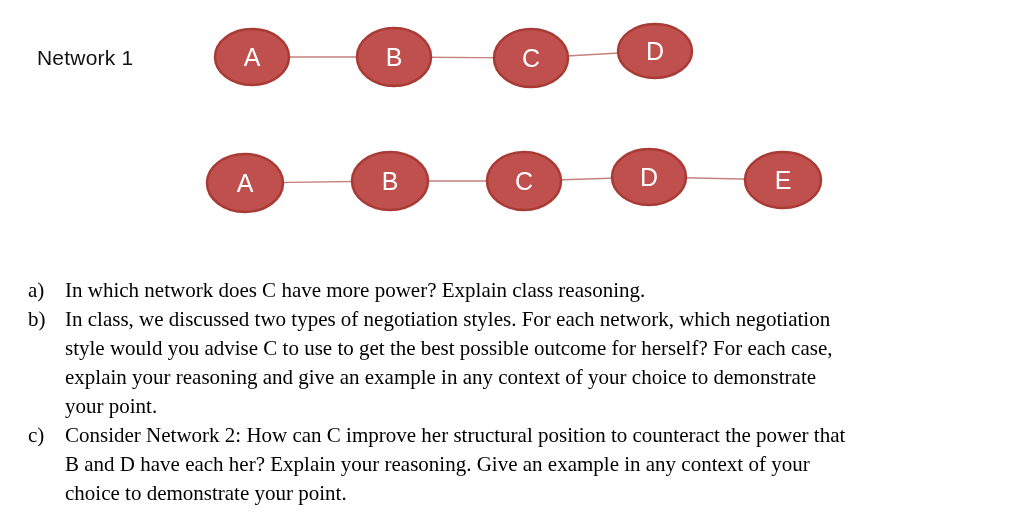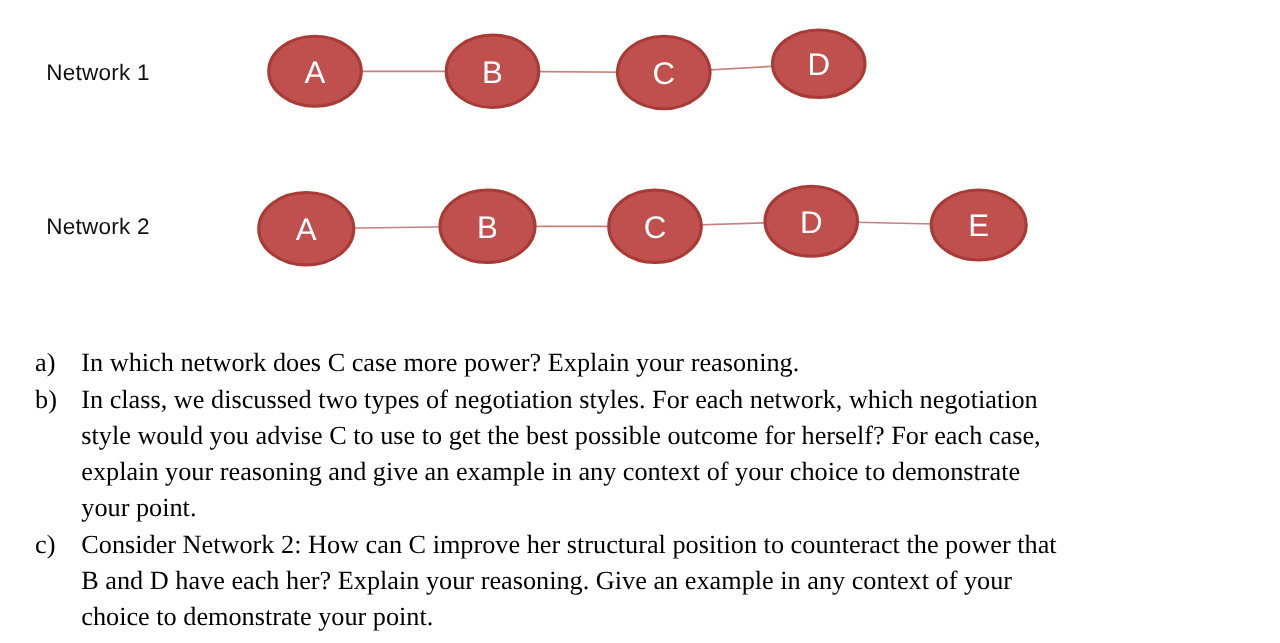--- a/index.html
+++ b/index.html
@@ -22,21 +22,21 @@
     display: block;
   }
   #net-svg text {
     font-family: "Liberation Sans", sans-serif;
     font-size: 25px;
     font-weight: 400;
   }
   .net-label {
     position: absolute;
     left: 37px;
-    font-size: 18px;
+    font-size: 21px;
     line-height: 24px;
     color: #111111;
     letter-spacing: 0.2px;
   }
   #net1-label { top: 46px; }
   #net2-label { top: 169px; }
   .questions {
     position: absolute;
     left: 28px;
     top: 276px;
@@ -108,26 +108,25 @@
         <text x="649" y="177" dy="0.36em" text-anchor="middle" fill="#ffffff">D</text>
       </g>
       <g>
         <ellipse cx="783" cy="180" rx="38" ry="28" fill="#c0504d" stroke="#a93b36" stroke-width="2.5"></ellipse>
         <text x="783" y="180" dy="0.36em" text-anchor="middle" fill="#ffffff">E</text>
       </g>
     </svg>
 
   <div class="net-label" id="net1-label">Network 1</div>
 
-  <div class="net-label" id="net2-label">Network 2</div>
 
   <ol class="questions">
     <li class="q">
       <span class="q-marker">a)</span>
-      <span class="q-text">In which network does C case more power? Explain your reasoning.</span>
+      <span class="q-text">In which network does C have more power? Explain class reasoning.</span>
     </li>
     <li class="q">
       <span class="q-marker">b)</span>
       <span class="q-text">In class, we discussed two types of negotiation styles. For each network, which negotiation
 style would you advise C to use to get the best possible outcome for herself? For each case,
 explain your reasoning and give an example in any context of your choice to demonstrate
 your point.</span>
     </li>
     <li class="q">
       <span class="q-marker">c)</span>

